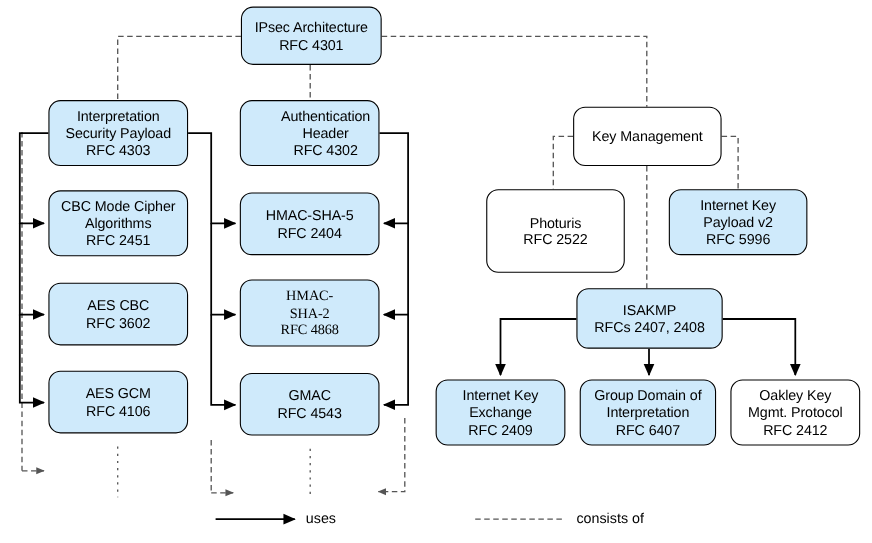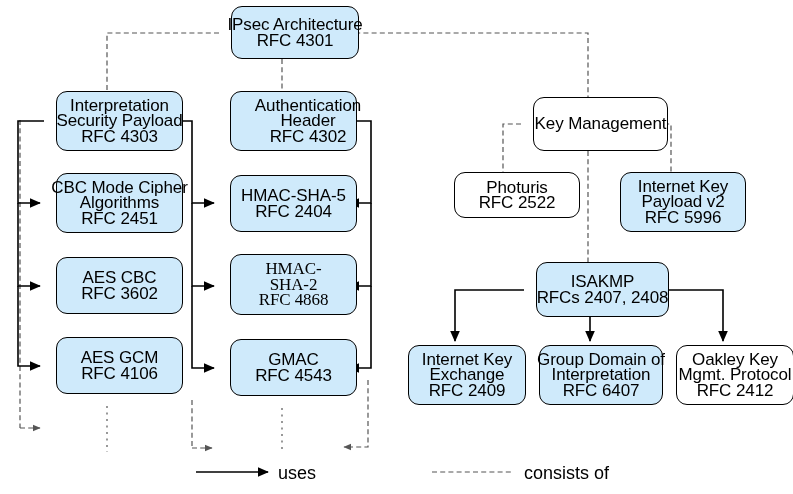--- a/index.html
+++ b/index.html
@@ -16,32 +16,31 @@
     position:absolute;
     box-sizing:border-box;
     border:1.6px solid #000000;
     border-radius:11px;
     background:#cfeafb;
     display:flex;
     flex-direction:column;
     align-items:center;
     justify-content:center;
     text-align:center;
-    font-size:17px;
+    font-size:13px;
     line-height:15.4px;
     color:#000000;
     letter-spacing:-0.1px;
     z-index:5;
-    margin-left:12px;
   }
   .node.plain{background:#ffffff;text-align:center;}
   .node .ln{display:block;white-space:nowrap;}
   .legend-label{
     position:absolute;
-    font-size:18px;
+    font-size:13px;
     color:#000000;
     white-space:nowrap;
     z-index:5;
   }
 </style>
 </head>
 <body>
 
 <div id="canvas">
 
@@ -127,21 +126,21 @@
       </div>
       <div class="node" style="left: 44px; top: 173px; width: 127px; height: 60px;">
         <span class="ln">CBC Mode Cipher</span>
         <span class="ln">Algorithms</span>
         <span class="ln">RFC 2451</span>
       </div>
       <div class="node" style="left: 218px; top: 175px; width: 127px; height: 57px;">
         <span class="ln">HMAC-SHA-5</span>
         <span class="ln">RFC 2404</span>
       </div>
-      <div class="node plain" style="left: 442px; top: 172px; width: 126px; height: 46px;">
+      <div class="node plain" style="left: 442px; top: 172px; width: 126px; height: 76px;">
         <span class="ln">Photuris</span>
         <span class="ln">RFC 2522</span>
       </div>
       <div class="node" style="left: 608px; top: 172px; width: 126px; height: 60px;">
         <span class="ln">Internet Key</span>
         <span class="ln">Payload v2</span>
         <span class="ln">RFC 5996</span>
       </div>
       <div class="node" style="left: 44px; top: 257px; width: 127px; height: 57px;">
         <span class="ln">AES CBC</span>

